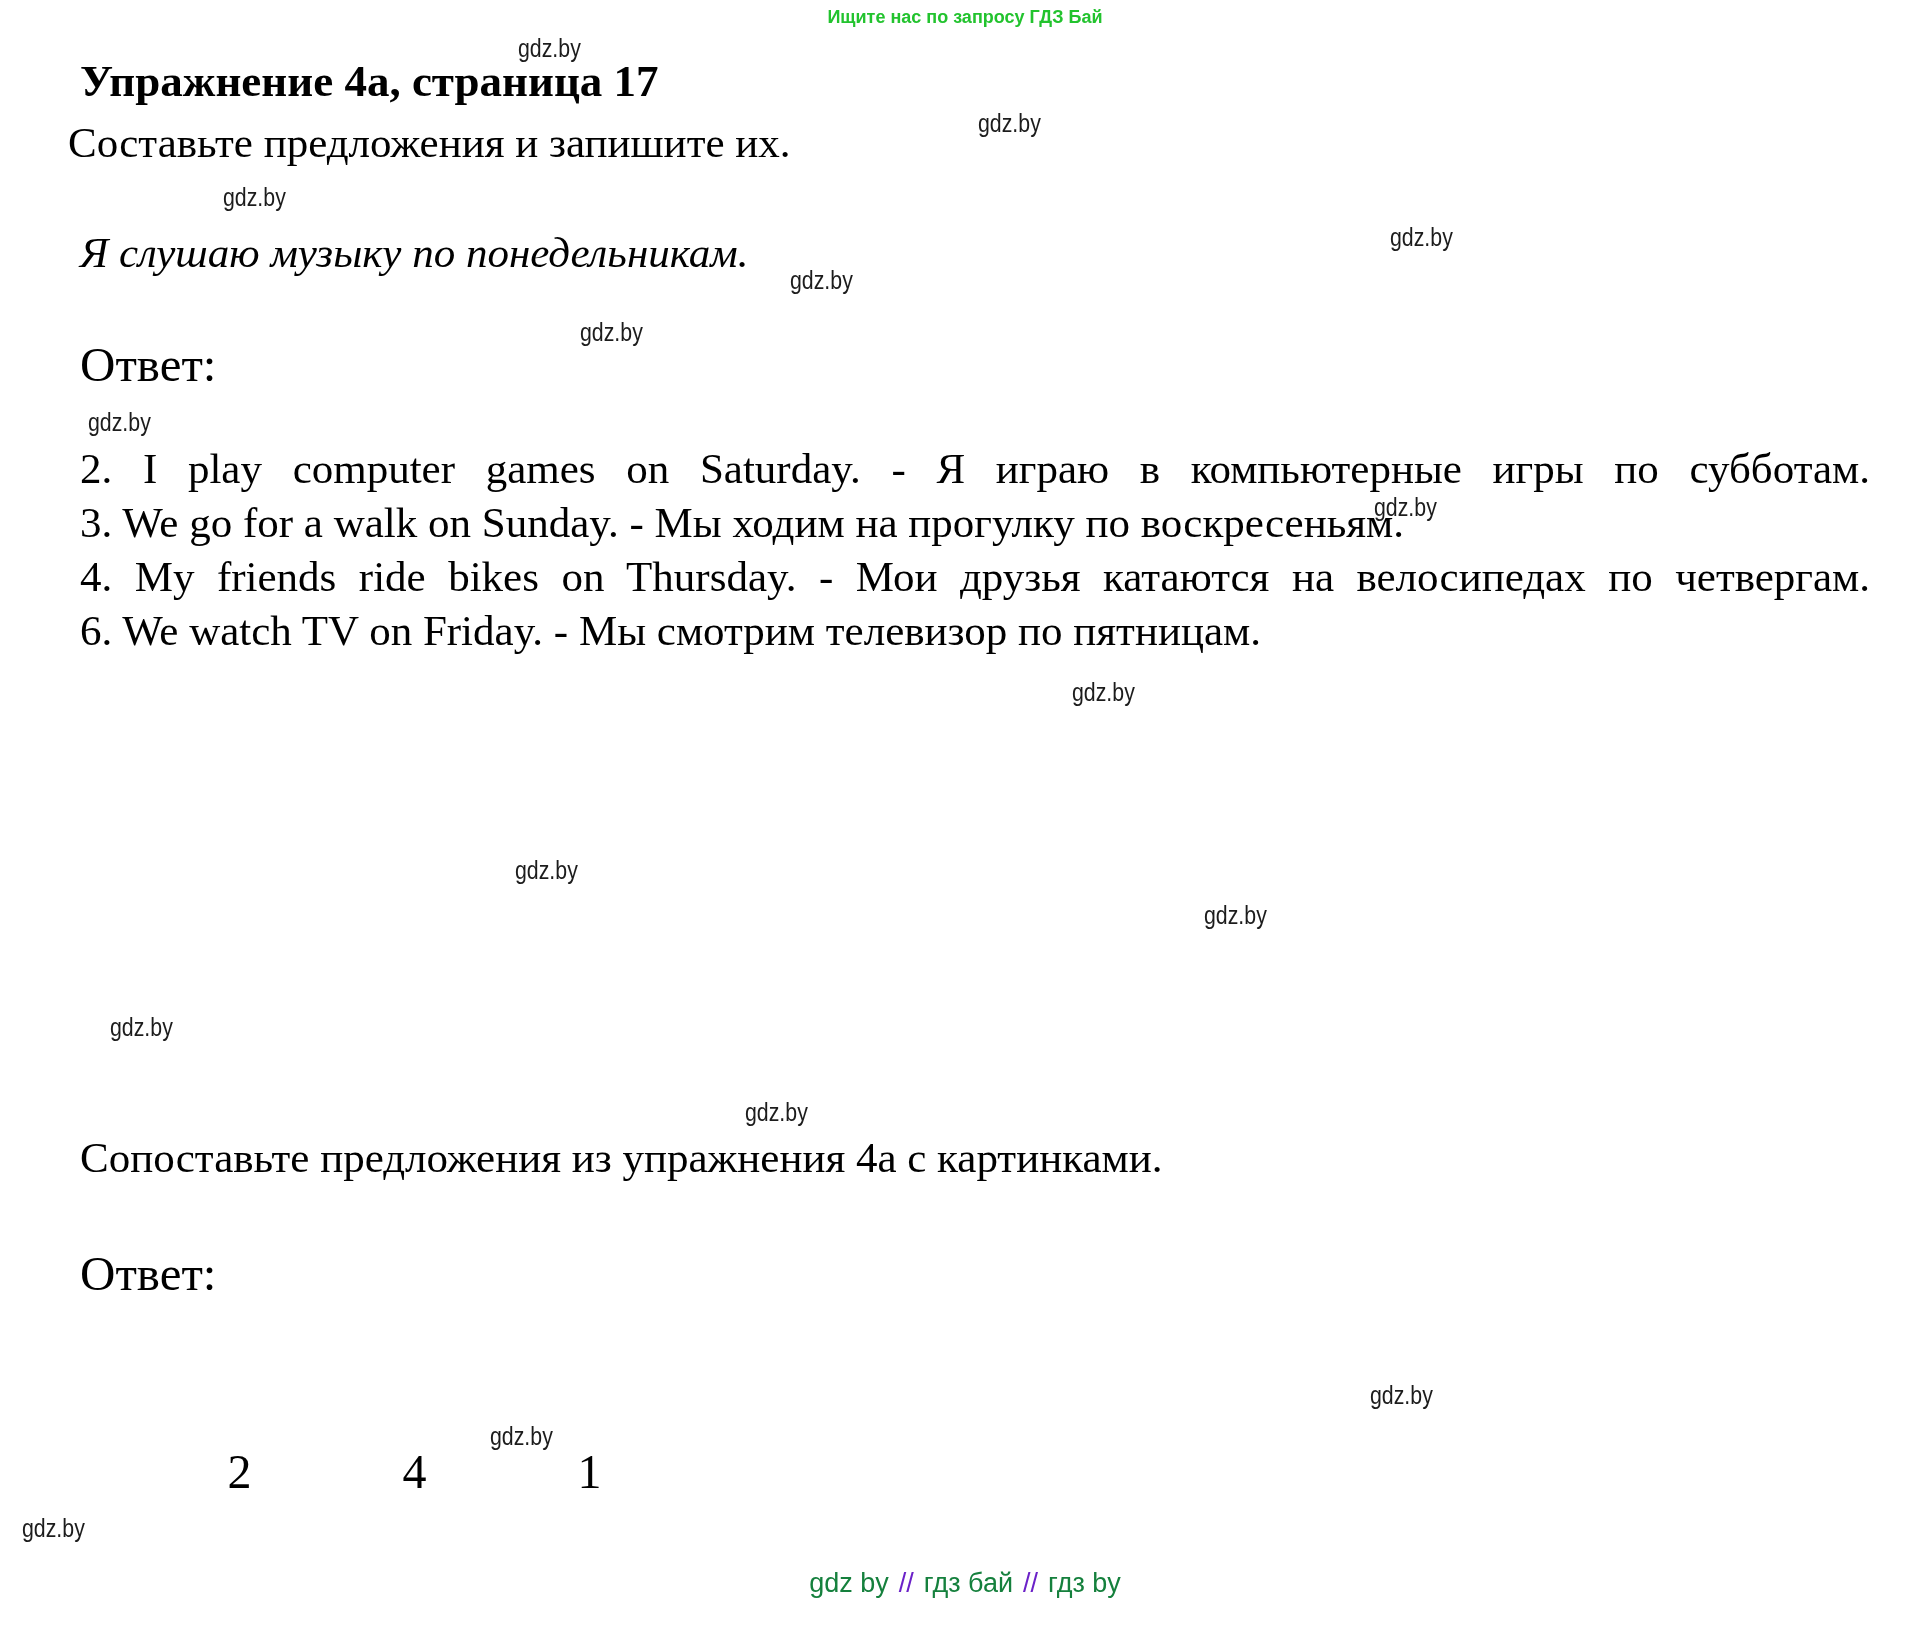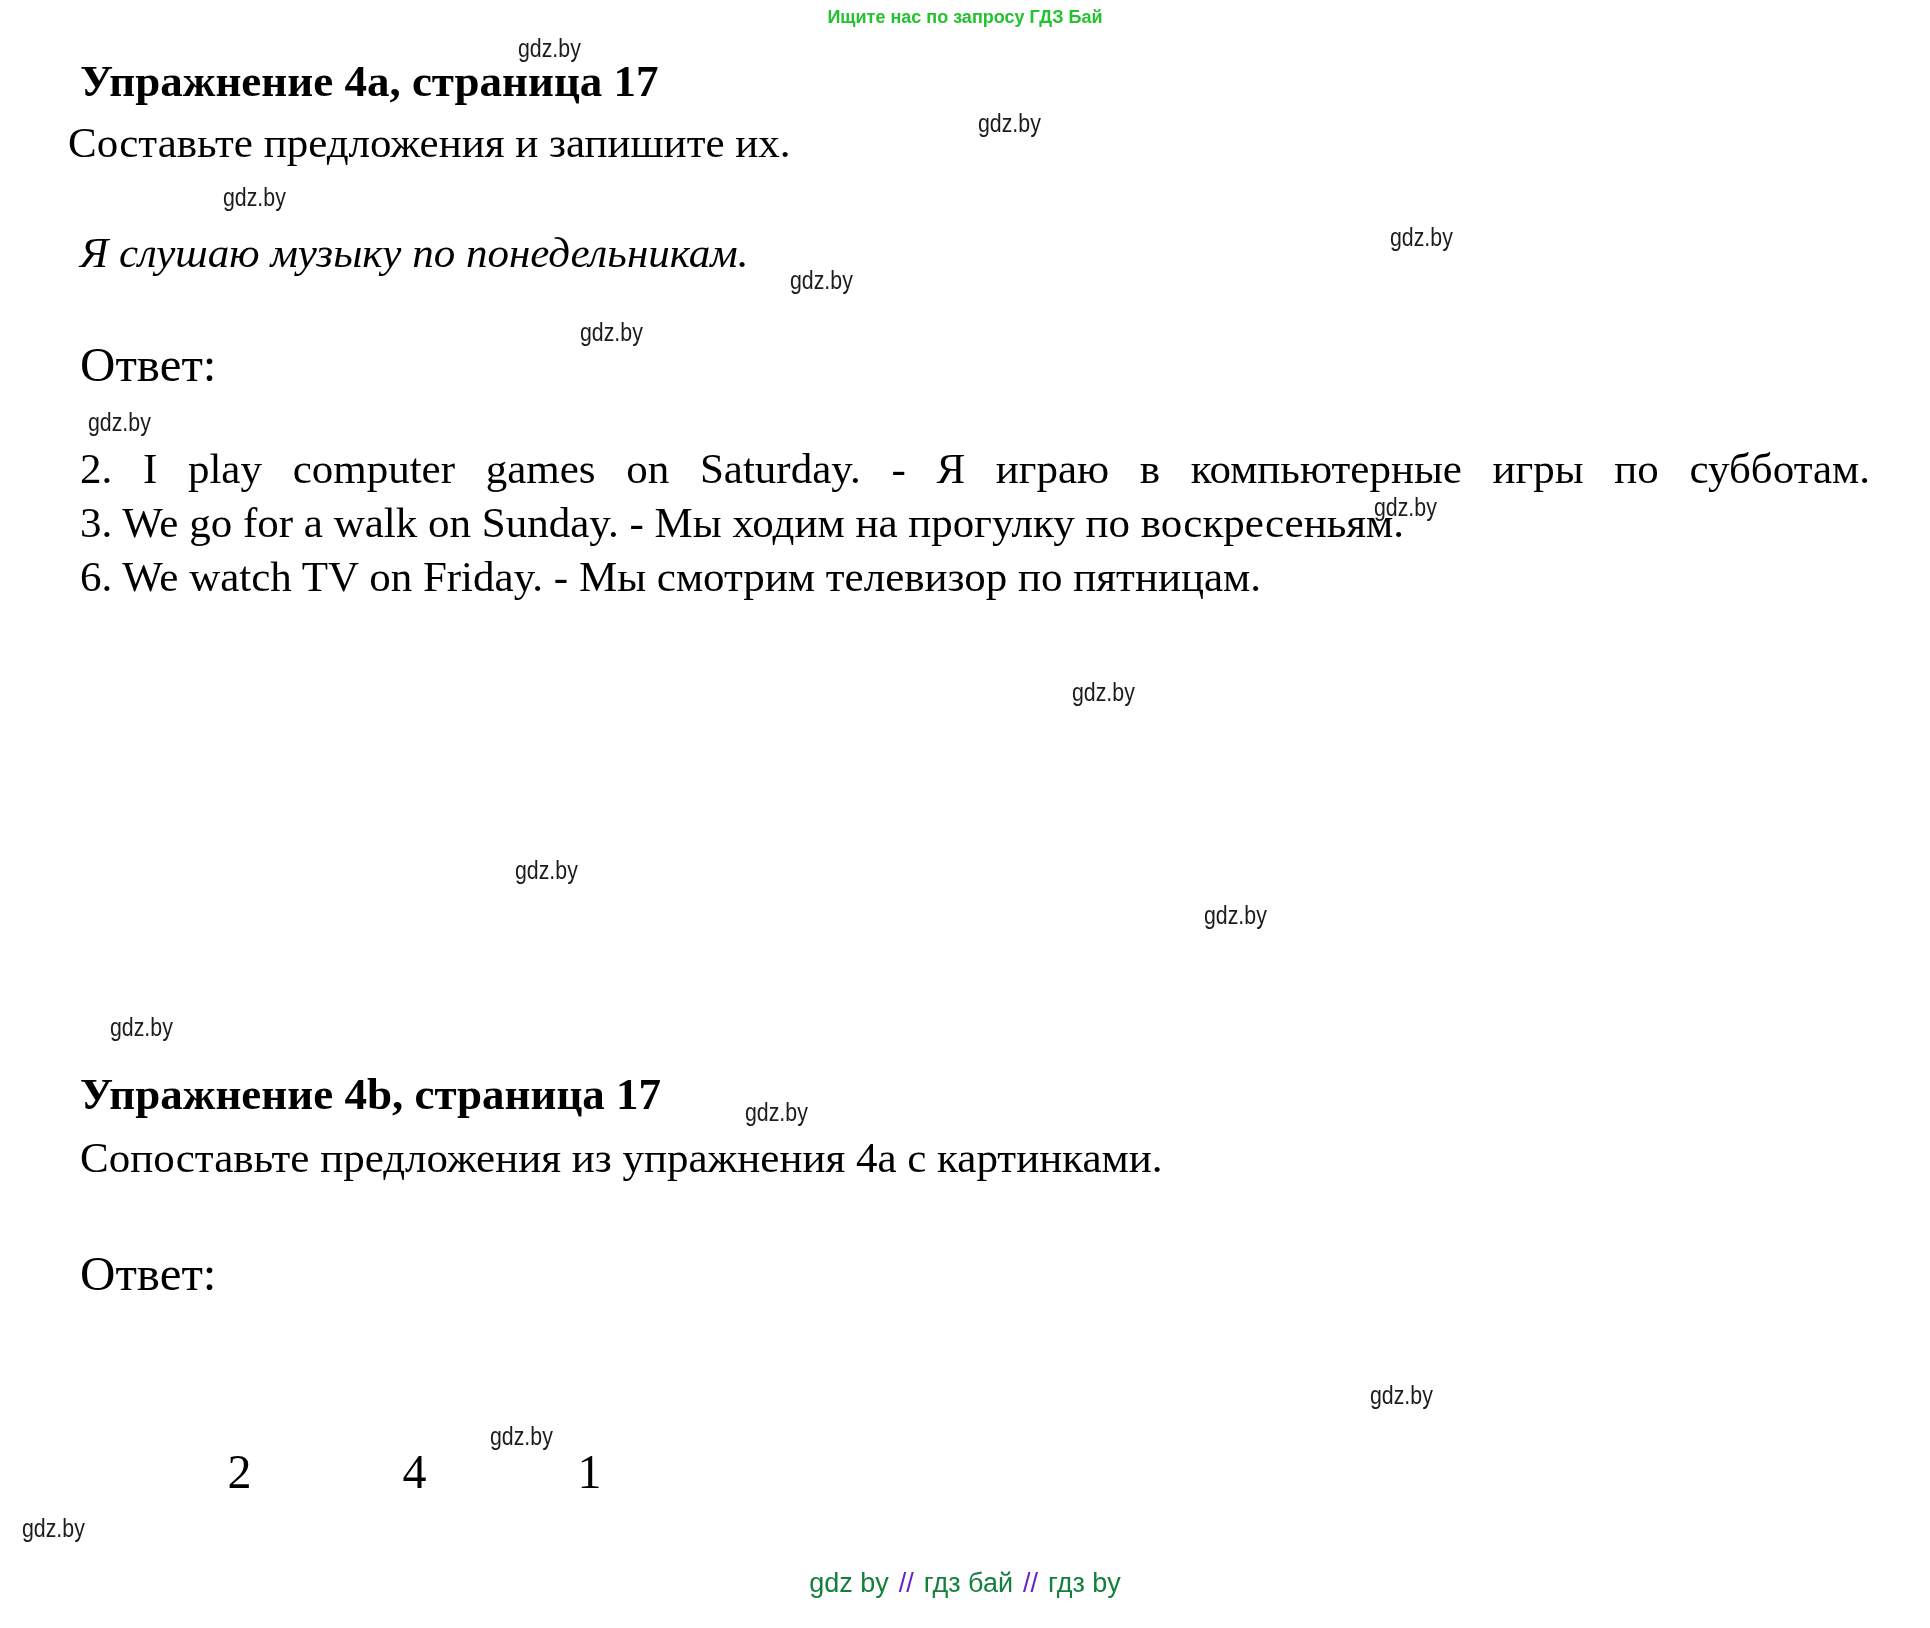--- a/index.html
+++ b/index.html
@@ -145,24 +145,24 @@
 
   <div class="ex-sub" style="left:68px; top:118px;">Составьте предложения и запишите их.</div>
 
   <div class="ex-italic" style="left:80px; top:228px;">Я слушаю музыку по понедельникам.</div>
 
   <div class="answer-label" style="left:80px; top:336px;">Ответ:</div>
 
   <div class="answer-block" style="top:442px;">
     <p class="ans-line justify-force">2. I play computer games on Saturday. - Я играю в компьютерные игры по субботам.</p>
     <p class="ans-line">3. We go for a walk on Sunday. - Мы ходим на прогулку по воскресеньям.</p>
+    <p class="ans-line justify-force">4. My friends ride bikes on Thursday. - Мои друзья катаются на велосипедах по четвергам.</p>
     <p class="ans-line">6. We watch TV on Friday. - Мы смотрим телевизор по пятницам.</p>
   </div>
 
-  <div class="ex-title" style="left:80px; top:1068px;">Упражнение 4b, страница 17</div>
 
   <div class="ex-sub" style="left:80px; top:1133px;">Сопоставьте предложения из упражнения 4a с картинками.</div>
 
   <div class="answer-label" style="left:80px; top:1245px;">Ответ:</div>
 
   <div class="num-grid" style="left:80px; top:1382px;">
     <span class="num-row">
       <span class="num-cell">2</span><span class="num-cell">4</span><span class="num-cell">1</span>
     </span>
     <span class="num-row">

